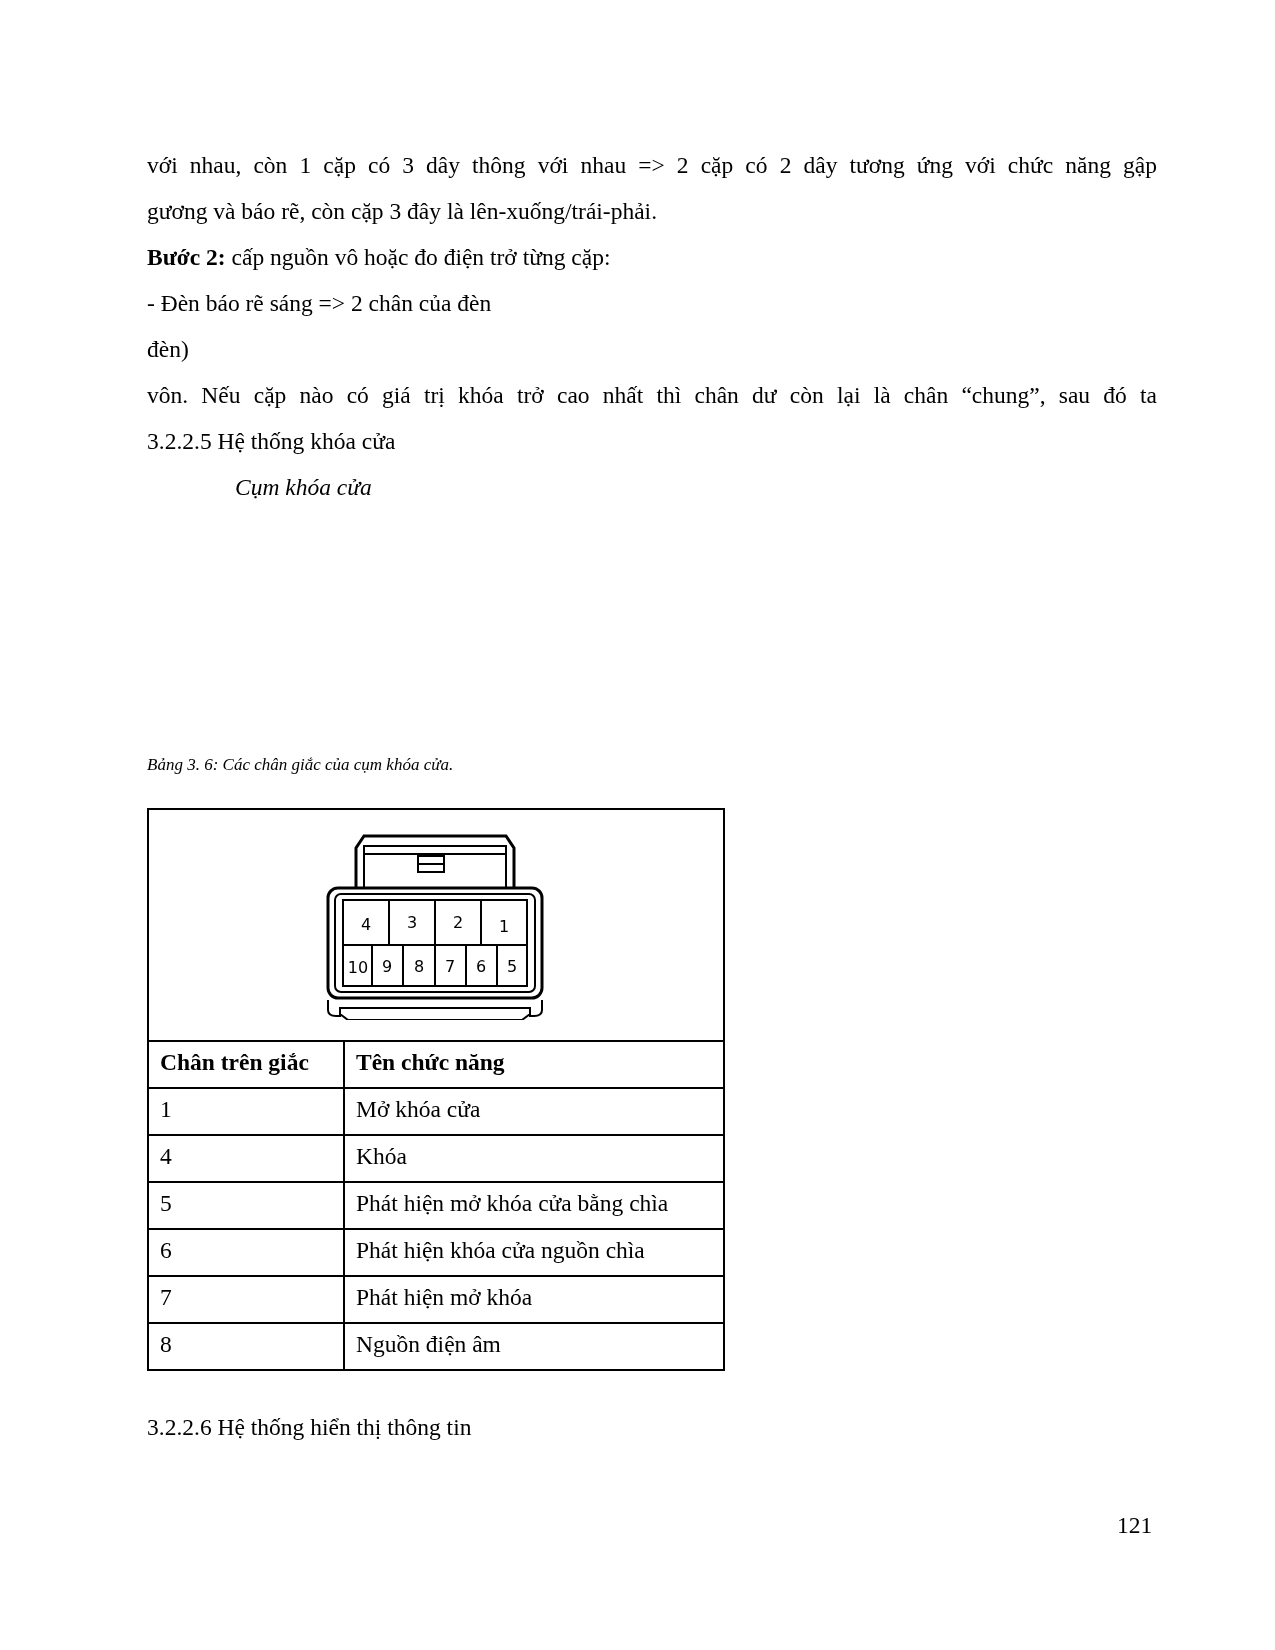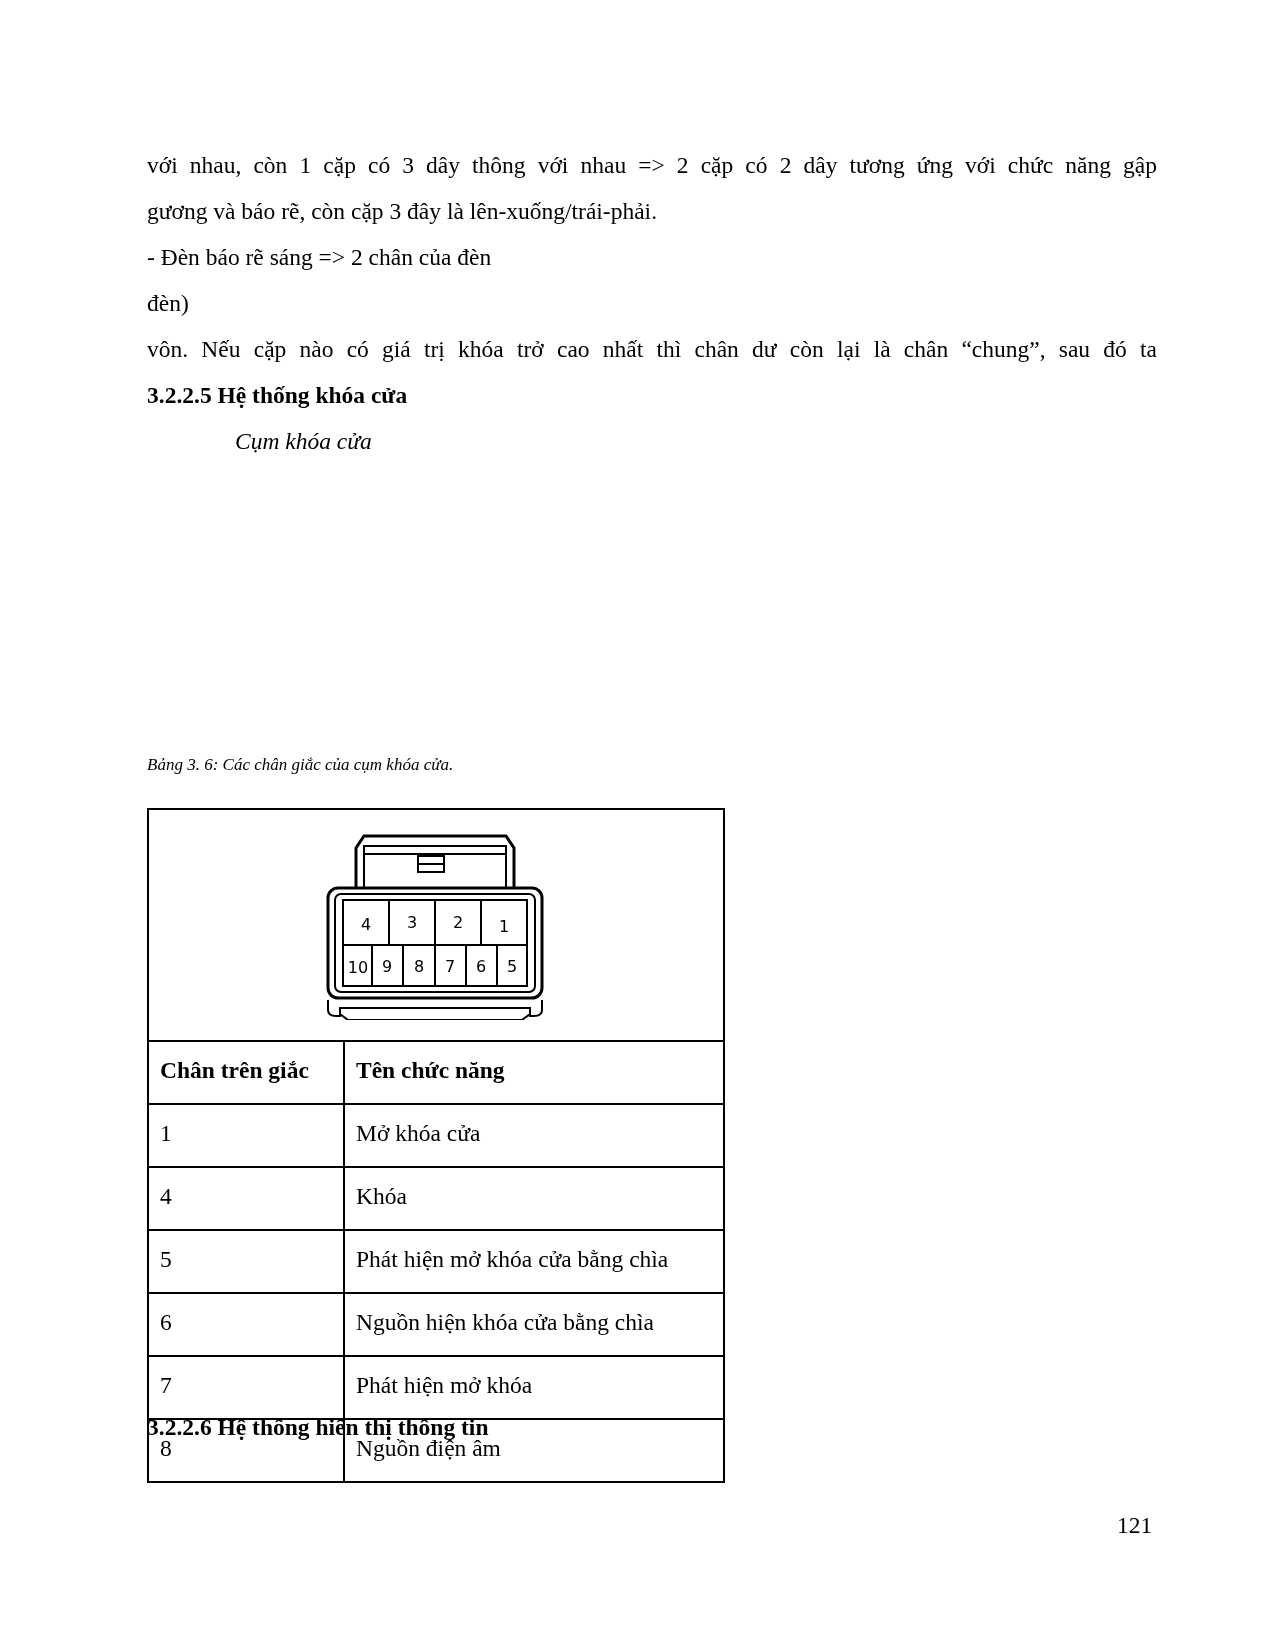--- a/index.html
+++ b/index.html
@@ -8,44 +8,45 @@
     font-family: "Liberation Serif", "DejaVu Serif", serif;
     color: #000;
   }
   .page { position: absolute; left: 147px; top: 142px; width: 1010px; }
   .p {
     font-size: 23.5px; line-height: 46px; margin: 0;
     text-align: justify; text-align-last: left;
   }
   .p.justify-full { text-align-last: justify; }
   .b { font-weight: bold; }
-  .h { font-size: 23.5px; line-height: 46px; font-weight: bold; margin: 0; }
+  .h { font-size: 23.5px; line-height: 46px; font-weight: normal; margin: 0; }
   .italic-sub { font-style: italic; font-size: 23.5px; line-height: 46px; margin: 0; padding-left: 88px; }
   .caption { font-style: italic; font-size: 17px; line-height: 46px; margin: 0; position: absolute; left: 147px; top: 742px; }
   .heading2 { position: absolute; left: 147px; top: 1404px; }
 
   table.pins {
     position: absolute; left: 147px; top: 808px;
     width: 578px; border-collapse: collapse;
     font-size: 23.5px;
   }
-  table.pins td, table.pins th { border: 2px solid #000; padding: 8px 11px; height: 45px; vertical-align: top; line-height: 40px; }
+  table.pins td, table.pins th { border: 2px solid #000; padding: 0 11px; height: 45px; vertical-align: top; line-height: 40px; }
   table.pins th { font-weight: bold; text-align: left; }
   table.pins th.left { text-align: left; }
   table.pins td.img { height: 230px; padding: 0; text-align: center; vertical-align: middle; }
   .col1 { width: 172px; }
 
   .pageno { position: absolute; left: 1117px; top: 1512px; font-size: 23.5px; }
 </style>
 </head>
 <body>
 
 <div class="page">
   <p class="p justify-full">với nhau, còn 1 cặp có 3 dây thông với nhau =&gt; 2 cặp có 2 dây tương ứng với chức năng gập</p>
   <p class="p">gương và báo rẽ, còn cặp 3 đây là lên-xuống/trái-phải.</p>
+  <p class="p"><span class="b">Bước 2:</span><span> cấp nguồn vô hoặc đo điện trở từng cặp:</span></p>
   <p class="p">- Đèn báo rẽ sáng =&gt; 2 chân của đèn</p>
   <p class="p">đèn)</p>
   <p class="p justify-full">vôn. Nếu cặp nào có giá trị khóa trở cao nhất thì chân dư còn lại là chân “chung”, sau đó ta</p>
   <p class="h">3.2.2.5 Hệ thống khóa cửa</p>
   <p class="italic-sub">Cụm khóa cửa</p>
 </div>
 
 <p class="caption">Bảng 3. 6: Các chân giắc của cụm khóa cửa.</p>
 
 <table class="pins">
@@ -104,21 +105,21 @@
   <tr>
     <td class="col1">4</td>
     <td>Khóa</td>
   </tr>
   <tr>
     <td class="col1">5</td>
     <td>Phát hiện mở khóa cửa bằng chìa</td>
   </tr>
   <tr>
     <td class="col1">6</td>
-    <td>Nguồn hiện khóa cửa bằng chìa</td>
+    <td>Phát hiện khóa cửa nguồn chìa</td>
   </tr>
   <tr>
     <td class="col1">7</td>
     <td>Phát hiện mở khóa</td>
   </tr>
   <tr>
     <td class="col1">8</td>
     <td>Nguồn điện âm</td>
   </tr>
 </tbody>

